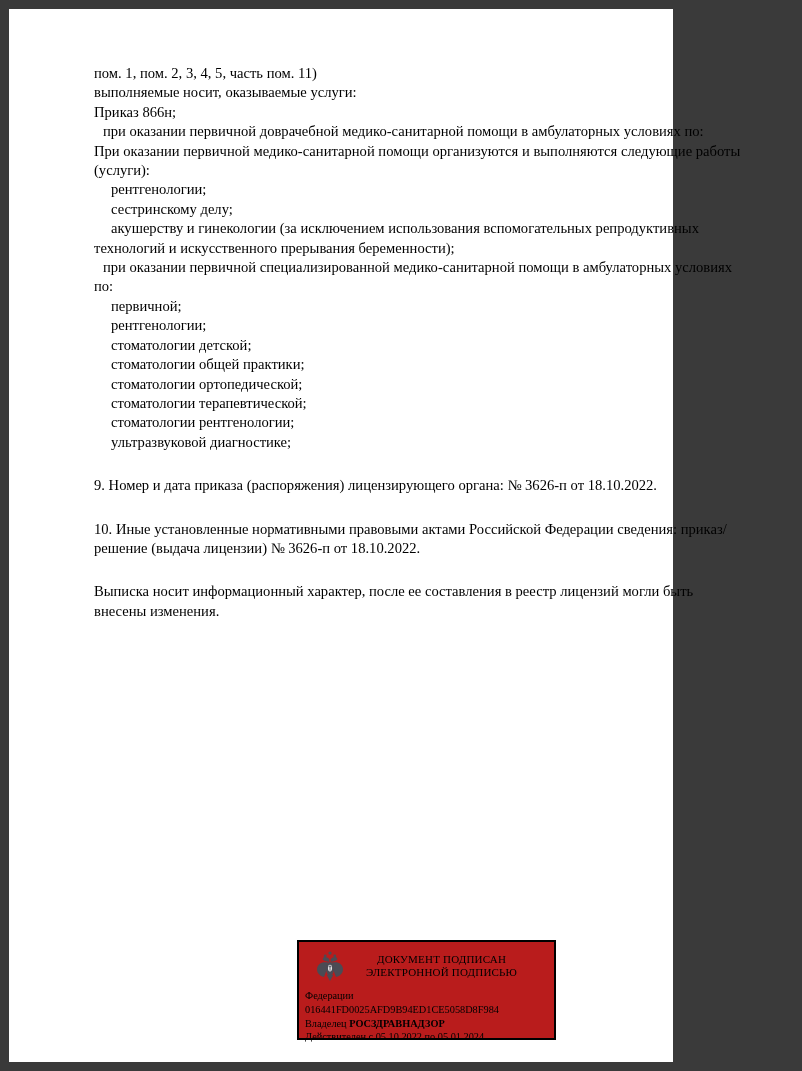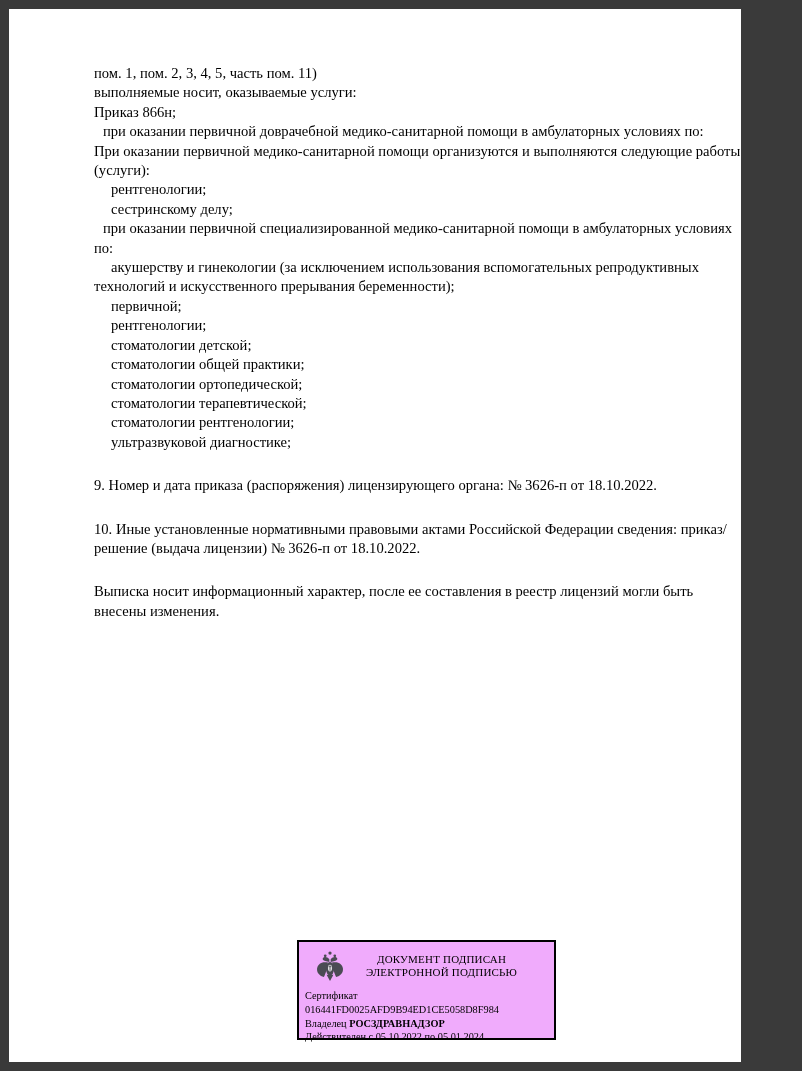--- a/index.html
+++ b/index.html
@@ -10,42 +10,42 @@
     font-family: "Liberation Serif", serif;
   }
   .viewer {
     position: relative;
     width: 802px; height: 1071px;
     background: #3a3a3a;
   }
   .page {
     position: absolute;
     left: 9px; top: 9px;
-    width: 732px; height: 1053px;
+    width: 664px; height: 1053px;
     background: #ffffff;
   }
   .content {
     position: absolute;
     left: 85px; top: 55px;
     width: 651px;
     color: #000000;
     font-size: 14.6px;
     line-height: 19.4px;
   }
   p.line { text-indent: 0; }
   p.line.indent-1 { text-indent: 9px; }
   p.line.indent-2 { text-indent: 17px; }
   p.line.gap { margin-top: 24px; }
 
   .stamp {
     position: absolute;
     left: 288px; top: 931px;
     width: 259px; height: 100px;
     border: 2px solid #000000;
-    background: #f0abfc;
+    background: #b91c1c;
     color: #000000;
     display: flex;
     flex-direction: column;
   }
   .stamp-top {
     display: flex;
     align-items: center;
     padding: 7px 10px 2px 10px;
   }
   .emblem {
@@ -75,22 +75,22 @@
   <div class="page">
 
     <div class="content">
         <p class="line indent-0">пом. 1, пом. 2, 3, 4, 5, часть пом. 11)</p>
         <p class="line indent-0">выполняемые носит, оказываемые услуги:</p>
         <p class="line indent-0">Приказ 866н;</p>
         <p class="line indent-1">при оказании первичной доврачебной медико-санитарной помощи в амбулаторных условиях по:</p>
         <p class="line indent-0">При оказании первичной медико-санитарной помощи организуются и выполняются следующие работы (услуги):</p>
         <p class="line indent-2">рентгенологии;</p>
         <p class="line indent-2">сестринскому делу;</p>
+        <p class="line indent-2">акушерству и гинекологии (за исключением использования вспомогательных репродуктивных технологий и искусственного прерывания беременности);</p>
         <p class="line indent-1">при оказании первичной специализированной медико-санитарной помощи в амбулаторных условиях по:</p>
-        <p class="line indent-2">акушерству и гинекологии (за исключением использования вспомогательных репродуктивных технологий и искусственного прерывания беременности);</p>
         <p class="line indent-2">первичной;</p>
         <p class="line indent-2">рентгенологии;</p>
         <p class="line indent-2">стоматологии детской;</p>
         <p class="line indent-2">стоматологии общей практики;</p>
         <p class="line indent-2">стоматологии ортопедической;</p>
         <p class="line indent-2">стоматологии терапевтической;</p>
         <p class="line indent-2">стоматологии рентгенологии;</p>
         <p class="line indent-2">ультразвуковой диагностике;</p>
         <p class="line indent-0 gap">9. Номер и дата приказа (распоряжения) лицензирующего органа: № 3626-п от 18.10.2022.</p>
         <p class="line indent-0 gap">10. Иные установленные нормативными правовыми актами Российской Федерации сведения: приказ/решение (выдача лицензии) № 3626-п от 18.10.2022.</p>
@@ -115,20 +115,20 @@
             <ellipse cx="22" cy="26" rx="3" ry="5" fill="#ffffff" opacity="0.85"></ellipse>
             <path d="M22 22 v8 M20 24 h4" stroke="#4b4b54" stroke-width="1.2" fill="none"></path>
           </svg>
         </span>
         <div class="stamp-title">
           <div>ДОКУМЕНТ ПОДПИСАН</div>
           <div>ЭЛЕКТРОННОЙ ПОДПИСЬЮ</div>
         </div>
       </div>
       <div class="stamp-details">
-        <div><span>Сертификат</span> <span>016441FD0025AFD9B94ED1CE5058D8F984</span></div>
+        <div><span>Федерации</span> <span>016441FD0025AFD9B94ED1CE5058D8F984</span></div>
         <div><span>Владелец</span> <b>РОСЗДРАВНАДЗОР</b></div>
         <div>Действителен с 05.10.2022 по 05.01.2024</div>
       </div>
     </div>
 
   </div>
 </div>
 
 </body></html>

